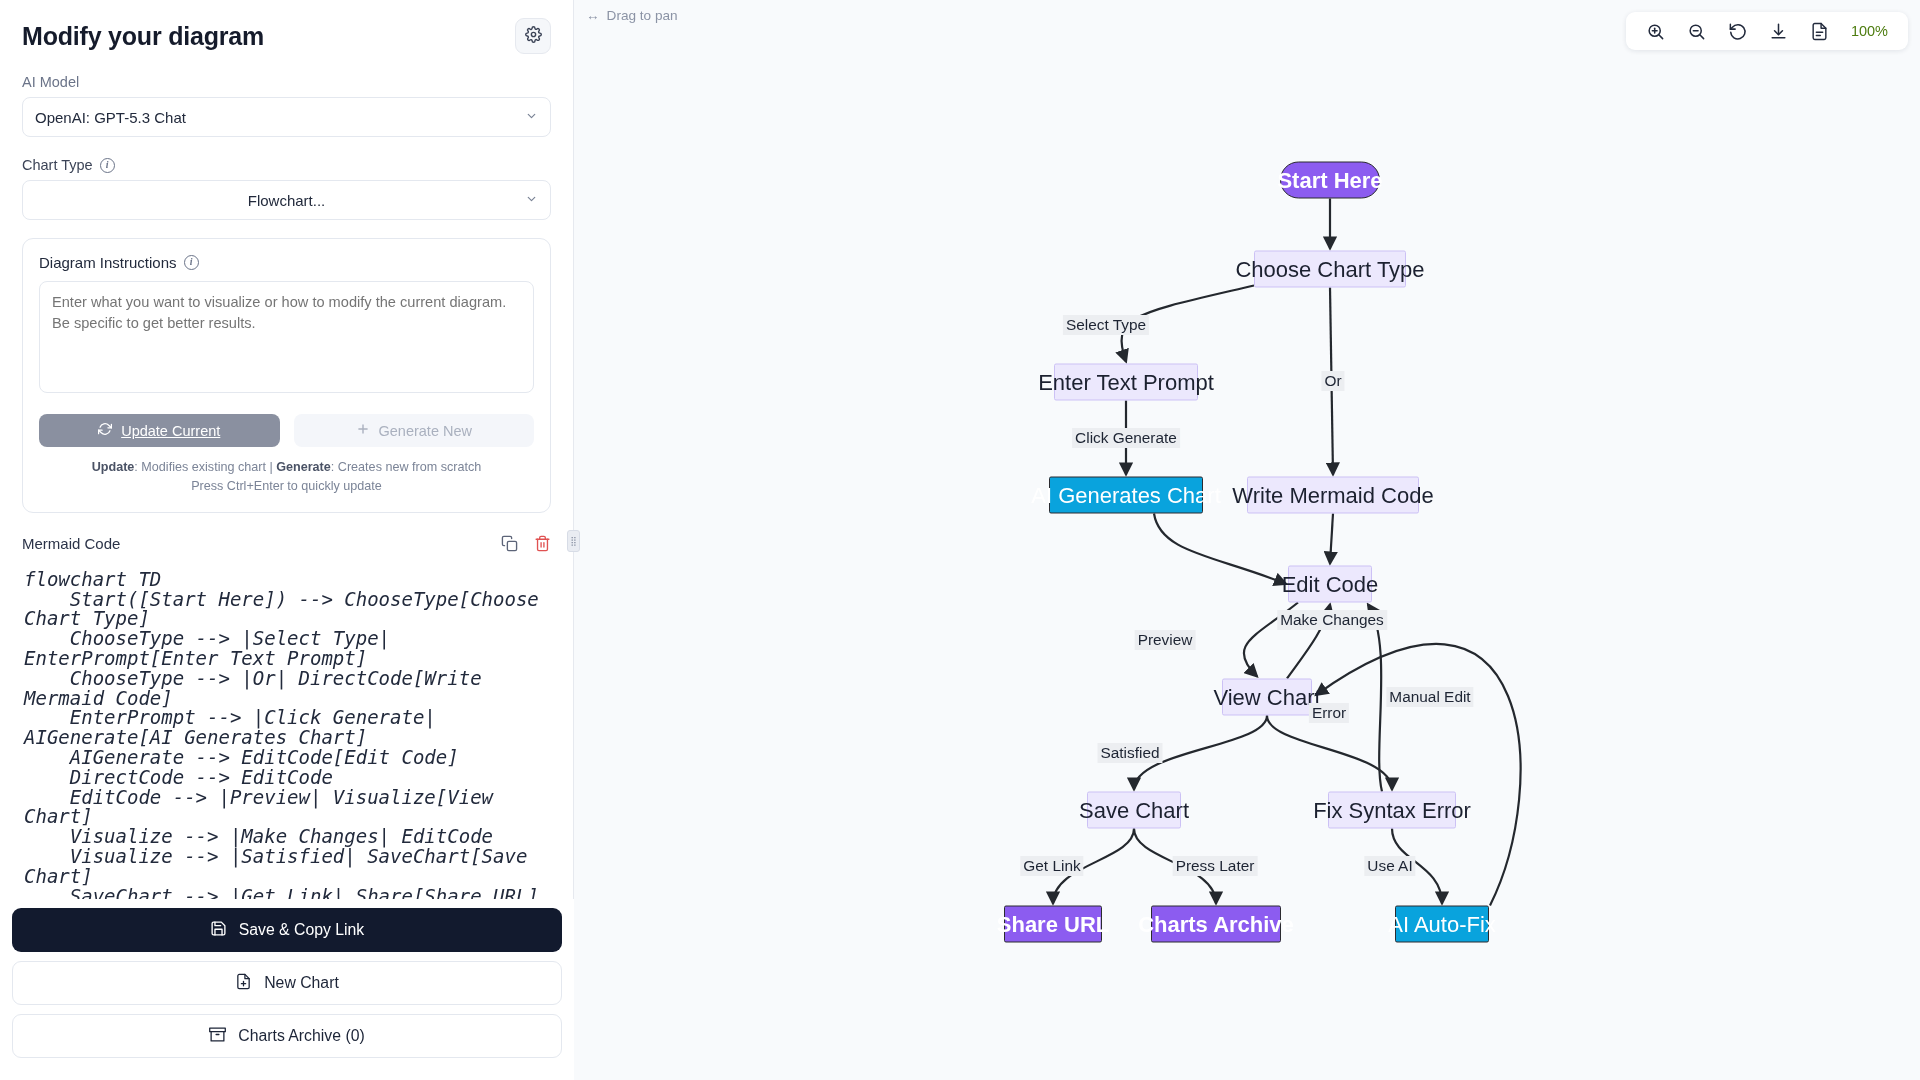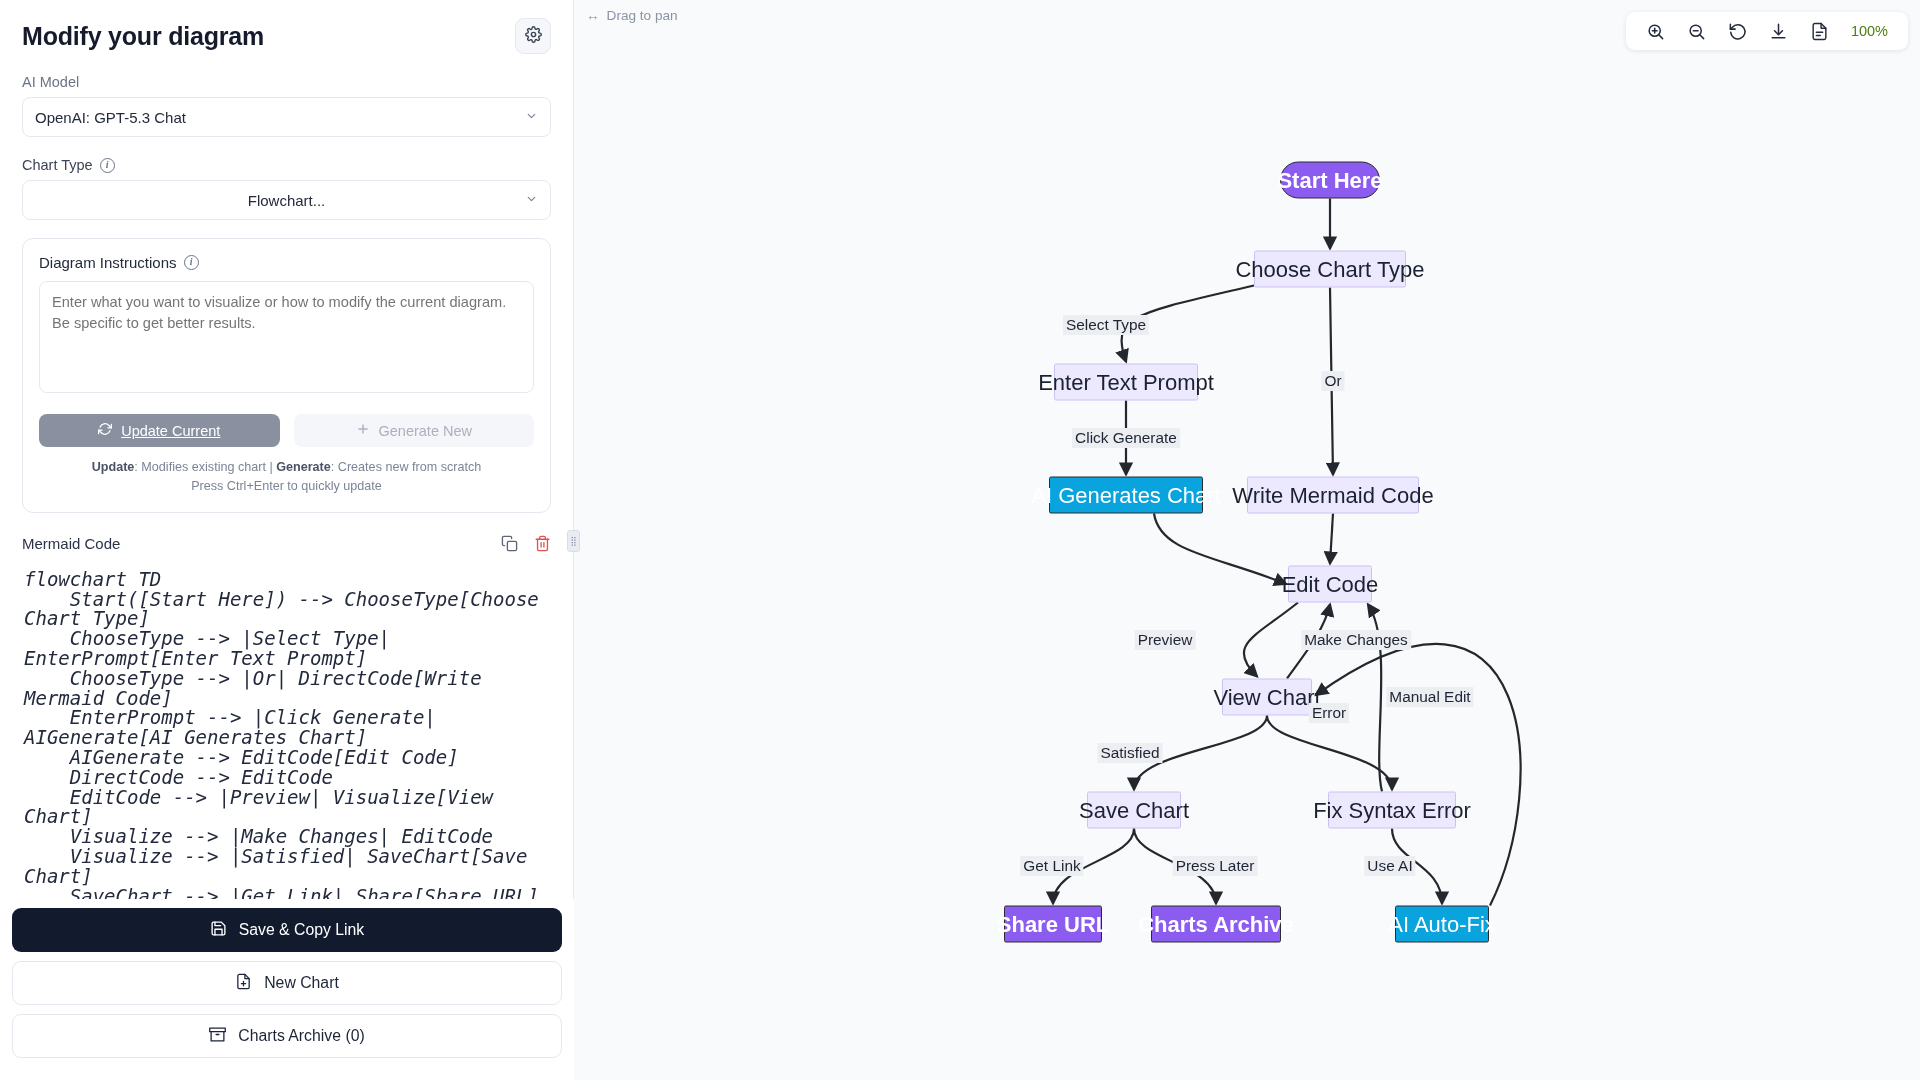--- a/index.html
+++ b/index.html
@@ -457,21 +457,21 @@
           </div>
           <div class="node blue" style="left: 868px; top: 924px; width: 94px; height: 37px;">
             <span>AI Auto-Fix</span>
           </div>
         </div>
       <div id="labels-layer">
           <div class="edge-label" style="left: 532px; top: 325px;">Select Type</div>
           <div class="edge-label" style="left: 759px; top: 381px;">Or</div>
           <div class="edge-label" style="left: 552px; top: 438px;">Click Generate</div>
           <div class="edge-label" style="left: 591px; top: 640px;">Preview</div>
-          <div class="edge-label" style="left: 758px; top: 640px; margin-left: 24px;">Make Changes</div>
+          <div class="edge-label" style="left: 758px; top: 620px;">Make Changes</div>
           <div class="edge-label" style="left: 556px; top: 753px;">Satisfied</div>
           <div class="edge-label" style="left: 755px; top: 713px;">Error</div>
           <div class="edge-label" style="left: 478px; top: 866px;">Get Link</div>
           <div class="edge-label" style="left: 641px; top: 866px;">Press Later</div>
           <div class="edge-label" style="left: 816px; top: 866px;">Use AI</div>
           <div class="edge-label" style="left: 856px; top: 697px;">Manual Edit</div>
         </div>
     </div>
   </div>
 </div>

